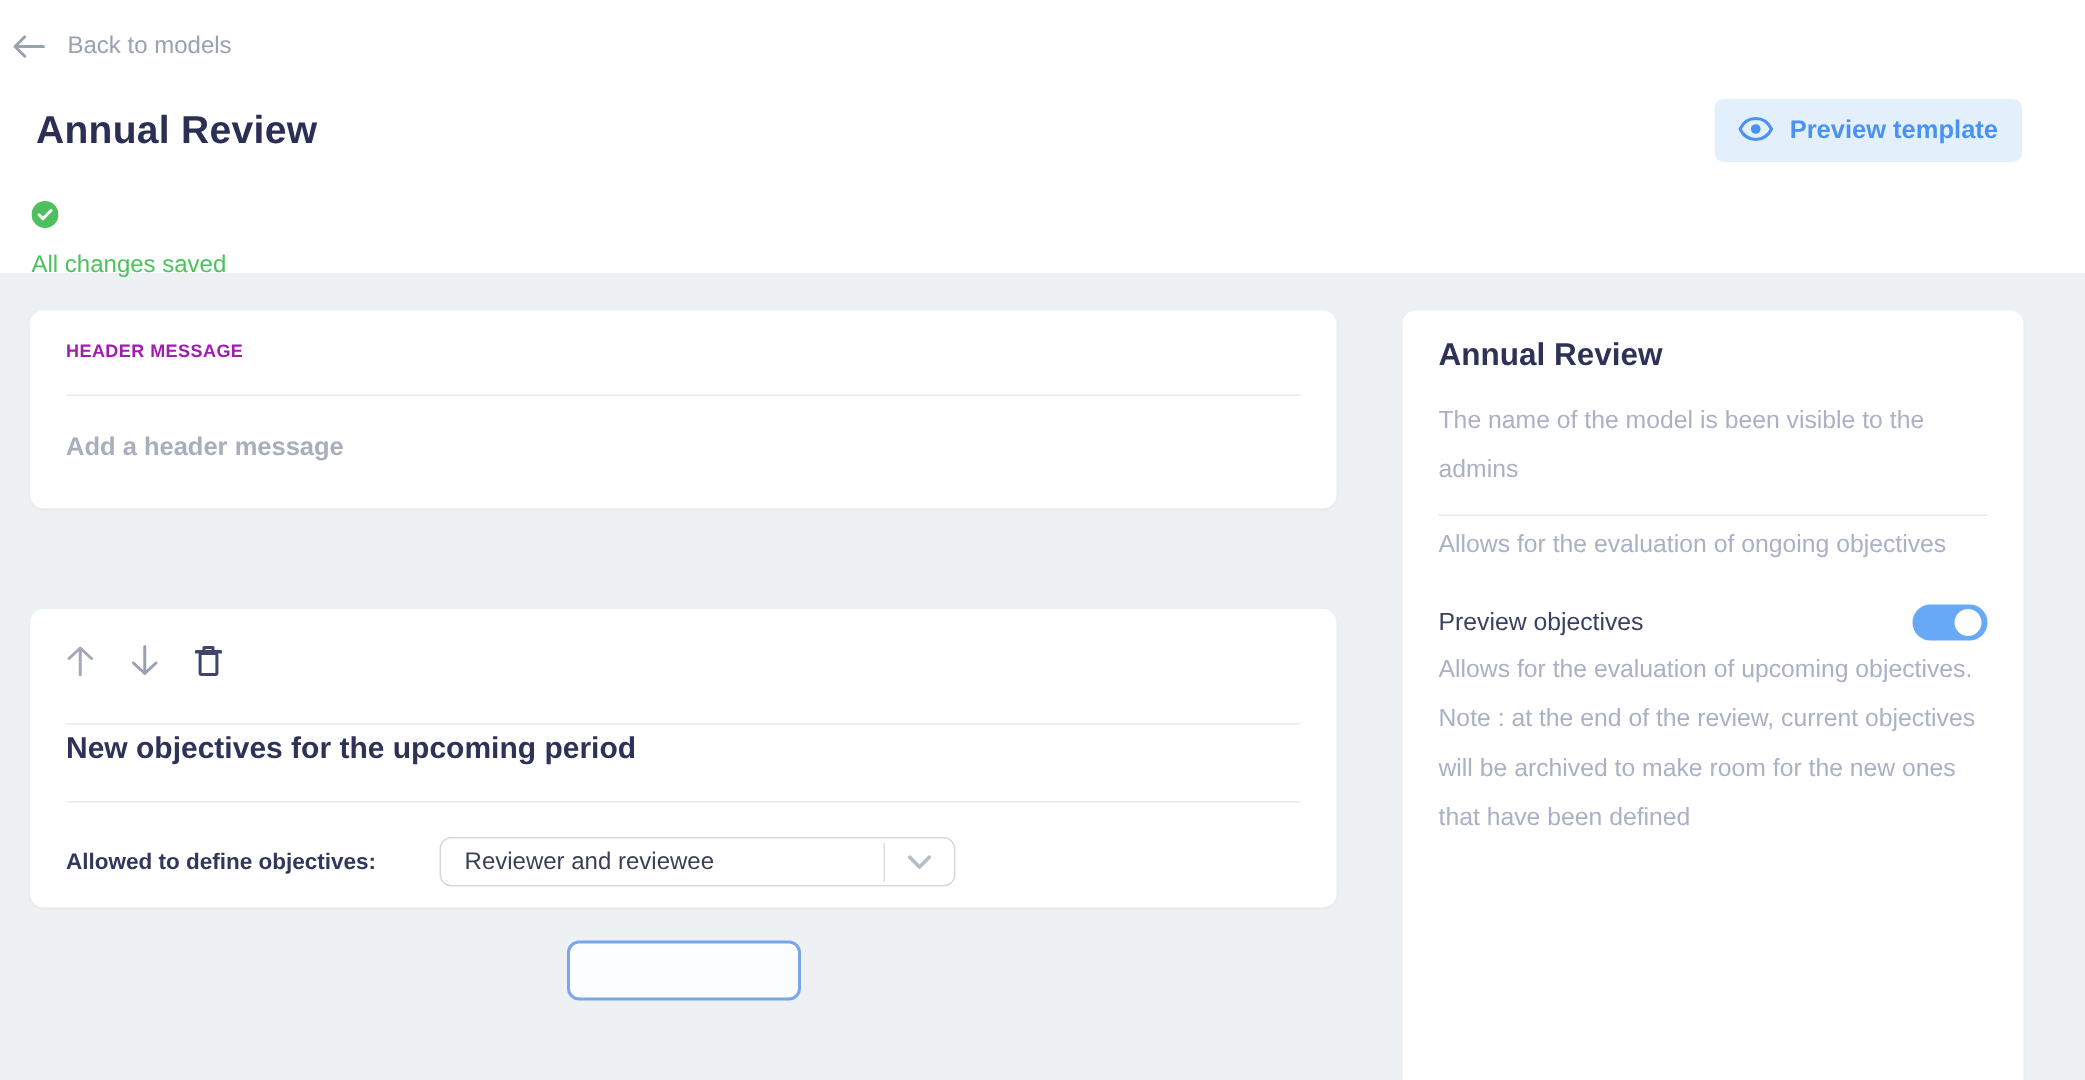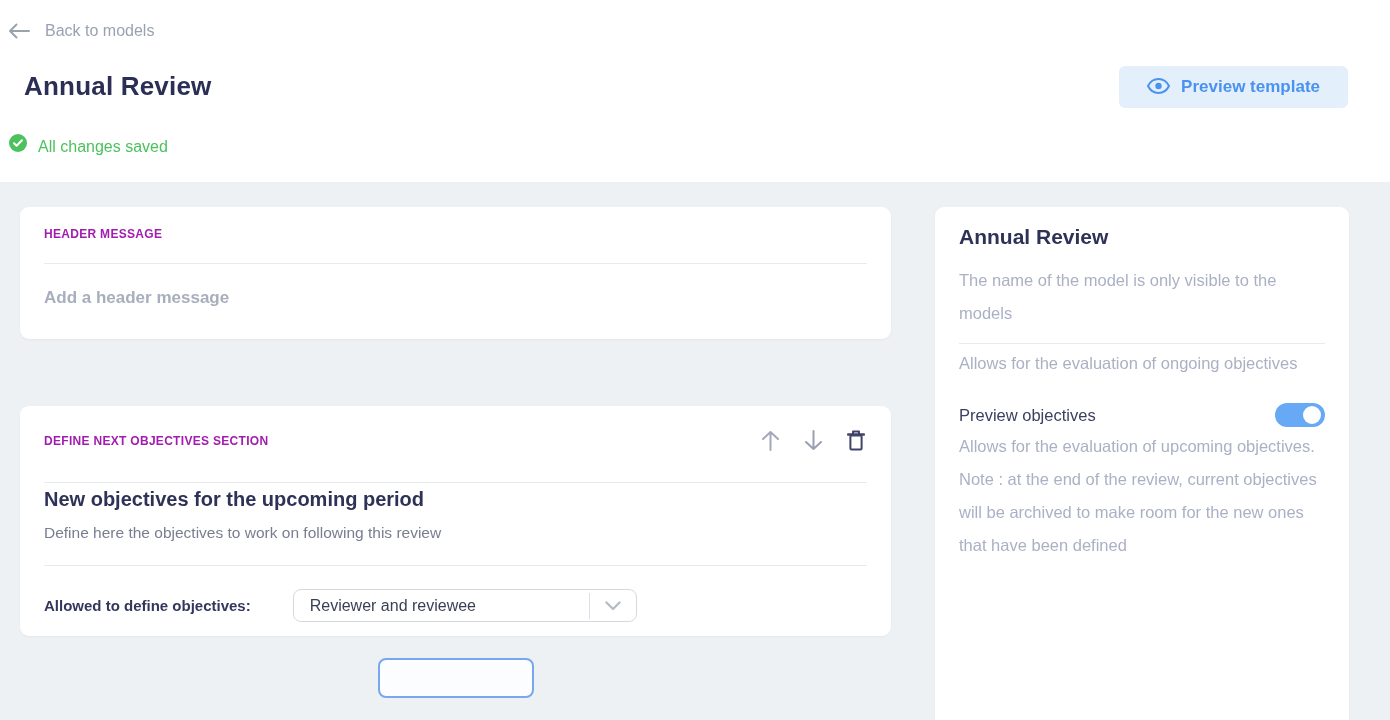--- a/index.html
+++ b/index.html
@@ -6,23 +6,23 @@
   html,body { width:1390px; height:720px; }
   body { font-family:"Liberation Sans", sans-serif; background:#eef1f3; }
   .page { position:relative; width:1390px; height:720px; overflow:hidden; }
 
   
   .top-bar { position:absolute; top:0; left:0; width:1390px; height:182px; background:#ffffff; }
   .back-row { position:absolute; top:22px; left:8px; display:flex; align-items:center; gap:15px; cursor:pointer;text-align:right; }
   .back-row svg { display:block; }
   .back-label { font-size:16px; color:#9aa1b1; }
   .page-title { position:absolute; top:71px; left:24px; font-size:26px; font-weight:bold; color:#2b2f55; letter-spacing:0.2px; }
-  .status-row { position:absolute; top:134px; left:9px; display:flex; align-items:flex-end; gap:11px; }
+  .status-row { position:absolute; top:134px; left:21px; display:flex; align-items:flex-start; gap:11px;flex-direction:column; }
   .status-label { font-size:16px; color:#4cc15e; }
-  .preview-btn { position:absolute; top:66px; right:42px; height:42px; padding:0 28px; display:flex; align-items:center; gap:11px;
+  .preview-btn { position:absolute; top:66px; right:42px; height:42px; padding:0 16px; display:flex; align-items:center; gap:11px;
                  background:#e4effc; border:none; border-radius:6px; cursor:pointer; }
   .preview-label { font-size:17px; font-weight:bold; color:#4a92f0; }
 
   
   .card { background:#ffffff; border-radius:9px; box-shadow:0 1px 2px rgba(40,50,80,0.05); }
   .left-col { position:absolute; left:20px; top:207px; width:871px; }
   .caps-title { font-size:12px; font-weight:bold; color:#a21caf; letter-spacing:0.3px; }
   .divider { border:none; border-top:1px solid #e7eaef; height:0; }
 
   .header-card { height:132px; padding:20px 24px; }
@@ -104,21 +104,20 @@
   <div class="left-col">
 
     <div class="card header-card">
       <div class="caps-title">HEADER MESSAGE</div>
       <hr class="divider">
       <div class="placeholder-input">Add a header message</div>
     </div>
 
     <div class="card section-card">
       <div class="section-head">
-        <div class="caps-title">DEFINE NEXT OBJECTIVES SECTION</div>
         <div class="icon-group">
           <button class="icon-btn">
             <span>
               <svg width="19" height="21" viewBox="0 0 19 21" fill="none">
                 <path d="M9.5 20V2M2 9l7.5-7L17 9" stroke="#a3a9bb" stroke-width="2" stroke-linecap="round" stroke-linejoin="round"></path>
               </svg>
             </span>
           </button>
           <button class="icon-btn">
             <span>
@@ -133,42 +132,41 @@
                 <path d="M1 4.5h16" stroke="#3f4468" stroke-width="2.4" stroke-linecap="round"></path>
                 <path d="M6 4V1.6h6V4" stroke="#3f4468" stroke-width="2" stroke-linejoin="round"></path>
                 <rect x="3.4" y="5.6" width="11.2" height="14" rx="1" stroke="#3f4468" stroke-width="2"></rect>
               </svg>
             </span>
           </button>
         </div>
       </div>
       <hr class="divider d1">
       <h2 class="section-title">New objectives for the upcoming period</h2>
-      <p class="section-desc">Define here the objectives to work on following this review</p>
       <hr class="divider d2">
       <div class="field-row">
         <span class="field-label">Allowed to define objectives:</span>
         <div class="select">
           <span class="select-value">Reviewer and reviewee</span>
           <span class="select-sep"></span>
           <span class="select-chevron">
             <svg width="16" height="10" viewBox="0 0 16 10" fill="none">
               <path d="M1.5 1.5L8 8l6.5-6.5" stroke="#b6bcc6" stroke-width="2.4" stroke-linecap="round" stroke-linejoin="round"></path>
             </svg>
           </span>
         </div>
       </div>
     </div>
 
     <button class="partial-btn"></button>
   </div>
 
   <div class="card right-panel">
     <h2 class="panel-title">Annual Review</h2>
-    <p class="panel-sub">The name of the model is only visible to the models</p>
+    <p class="panel-sub">The name of the model is been visible to the admins</p>
     <hr class="divider">
 
     <p class="toggle-desc">Allows for the evaluation of ongoing objectives</p>
 
     <div class="toggle-row">
       <span class="toggle-label">Preview objectives</span>
       <button class="toggle on">
         <span class="knob"></span>
       </button>
     </div>

